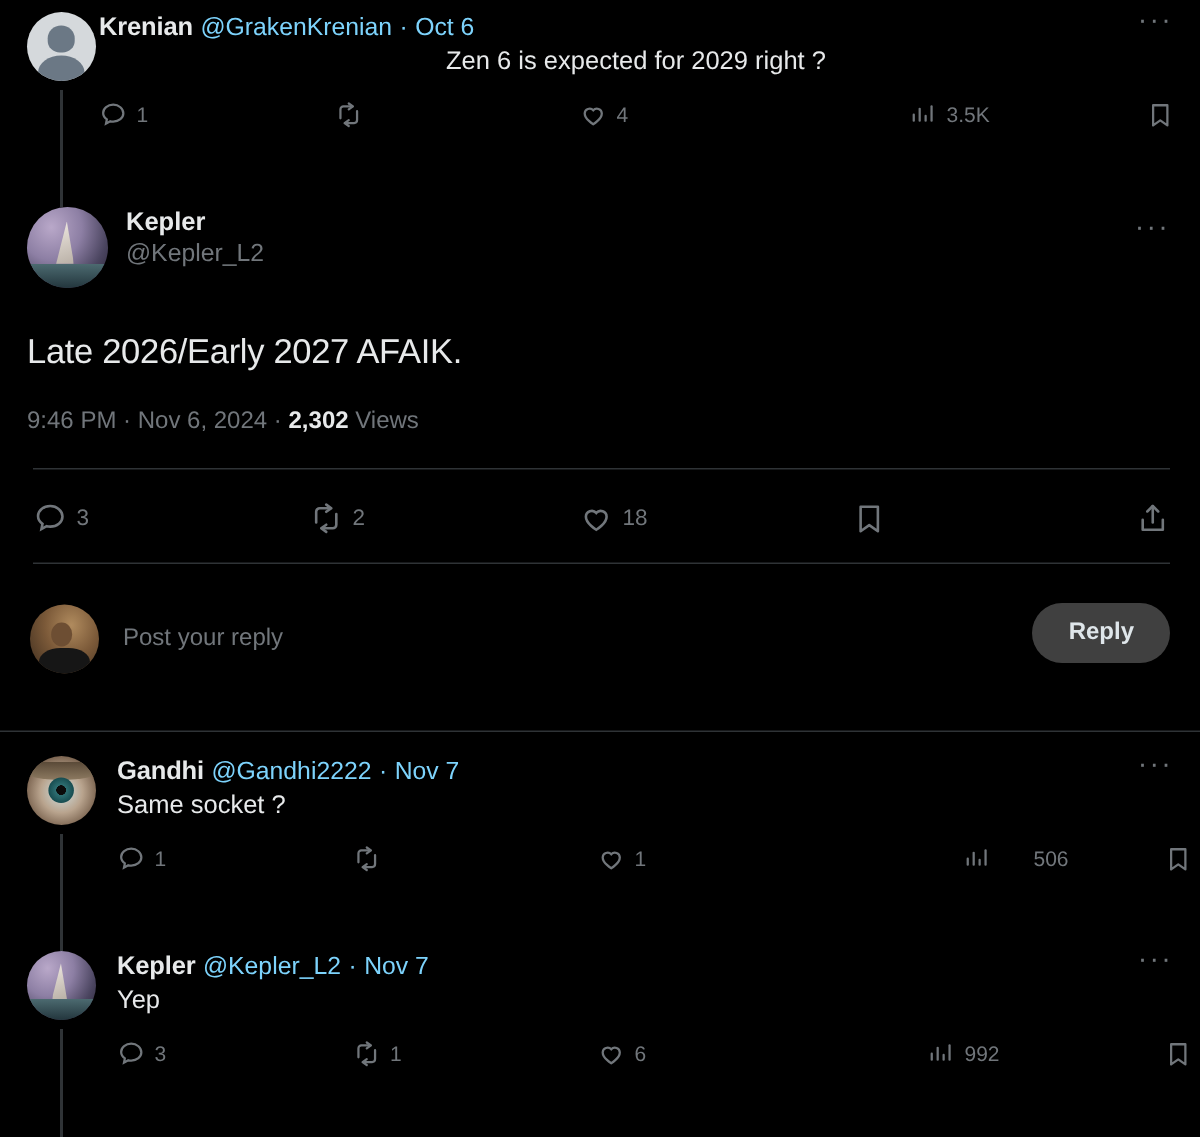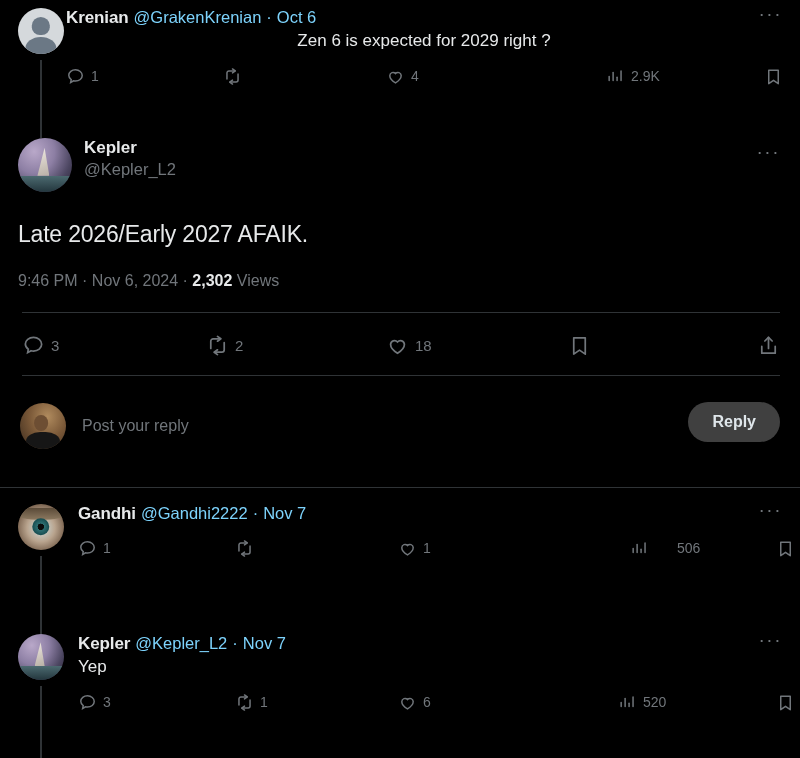--- a/index.html
+++ b/index.html
@@ -192,21 +192,21 @@
             </svg>
             <span class="cnt">4</span>
           </div>
           <div class="act" style="position:absolute; left:540px;">
             <svg width="19" height="19" viewBox="0 0 24 24" fill="none" stroke="#71767b" stroke-width="1.9" stroke-linecap="round">
               <path d="M4 17V12"></path>
                 <path d="M9 17V7"></path>
                 <path d="M14 17V13"></path>
                 <path d="M19 17V5"></path>
             </svg>
-            <span class="cnt">2.9K</span>
+            <span class="cnt">3.5K</span>
           </div>
           <div class="act" style="position:absolute; left:698px;">
             <svg width="19" height="19" viewBox="0 0 24 24" fill="none" stroke="#71767b" stroke-width="1.9" stroke-linejoin="round">
               <path d="M6 4h12v17l-6-4.2L6 21z"></path>
             </svg>
           </div>
 
         </div>
       </div>
     </div>
@@ -297,20 +297,21 @@
         <div class="brow"></div>
         <div class="iris"></div>
       </div>
       <div class="rb-body" style="margin-left:14px;">
         <div class="meta-line">
           <span class="name">Gandhi</span>
           <span class="handle">@Gandhi2222</span>
           <span class="dot">·</span>
           <span class="date">Nov 7</span>
         </div>
+        <div class="post-text">Same socket ?</div>
         <div class="more-dots">···</div>
 
         <div class="actions actions-compact" style="margin-top:12px; position:relative; height:24px;">
           <div class="act" style="position:absolute; left:0;">
             <svg width="19" height="19" viewBox="0 0 24 24" fill="none" stroke="#71767b" stroke-width="1.9">
               <path d="M12 3.5c-4.7 0-8.5 3.1-8.5 7 0 2.2 1.2 4.1 3.1 5.4l-.7 3.6 3.6-2a10 10 0 0 0 2.5.3c4.7 0 8.5-3.1 8.5-7s-3.8-7.3-8.5-7.3z"></path>
             </svg>
             <span class="cnt">1</span>
           </div>
           <div class="act" style="position:absolute; left:157px;">
@@ -321,21 +322,21 @@
                 <path d="M12 16.5 8.5 19 12 21.5"></path>
             </svg>
             <span class="cnt"></span>
           </div>
           <div class="act" style="position:absolute; left:320px;">
             <svg width="19" height="19" viewBox="0 0 24 24" fill="none" stroke="#71767b" stroke-width="1.9">
               <path d="M12 20s-7.2-4.4-7.2-9.1A4.1 4.1 0 0 1 12 8.3a4.1 4.1 0 0 1 7.2 2.6C19.2 15.6 12 20 12 20z"></path>
             </svg>
             <span class="cnt">1</span>
           </div>
-          <div class="act" style="position:absolute; left:552px;gap:28px;">
+          <div class="act" style="position:absolute; left:564px;gap:28px;">
             <svg width="19" height="19" viewBox="0 0 24 24" fill="none" stroke="#71767b" stroke-width="1.9" stroke-linecap="round">
               <path d="M4 17V12"></path>
                 <path d="M9 17V7"></path>
                 <path d="M14 17V13"></path>
                 <path d="M19 17V5"></path>
             </svg>
             <span class="cnt">506</span>
           </div>
           <div class="act" style="position:absolute; left:698px;">
             <svg width="19" height="19" viewBox="0 0 24 24" fill="none" stroke="#71767b" stroke-width="1.9" stroke-linejoin="round">
@@ -388,21 +389,21 @@
             </svg>
             <span class="cnt">6</span>
           </div>
           <div class="act" style="position:absolute; left:540px;">
             <svg width="19" height="19" viewBox="0 0 24 24" fill="none" stroke="#71767b" stroke-width="1.9" stroke-linecap="round">
               <path d="M4 17V12"></path>
                 <path d="M9 17V7"></path>
                 <path d="M14 17V13"></path>
                 <path d="M19 17V5"></path>
             </svg>
-            <span class="cnt">520</span>
+            <span class="cnt">992</span>
           </div>
           <div class="act" style="position:absolute; left:698px;">
             <svg width="19" height="19" viewBox="0 0 24 24" fill="none" stroke="#71767b" stroke-width="1.9" stroke-linejoin="round">
               <path d="M6 4h12v17l-6-4.2L6 21z"></path>
             </svg>
           </div>
 
         </div>
       </div>
     </div>

